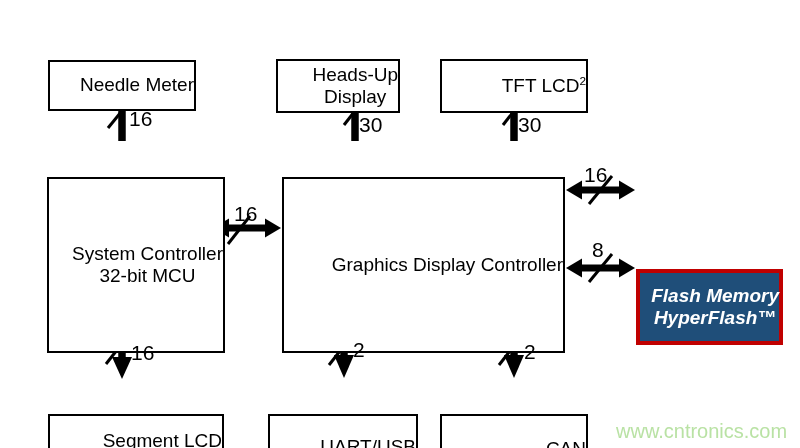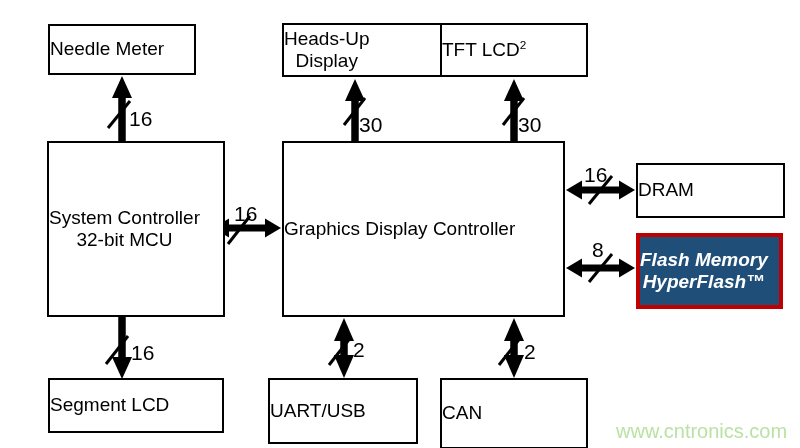--- a/index.html
+++ b/index.html
@@ -3,23 +3,23 @@
 <meta charset="utf-8">
 <style>
   html,body { margin:0; padding:0; }
   #canvas {
     position:relative; width:800px; height:448px; background:#ffffff;
     font-family:"Liberation Sans", sans-serif; overflow:hidden;
   }
   #arrows { position:absolute; left:0; top:0; }
   .box {
     position:absolute; background:#ffffff; border:2px solid #000;
-    display:flex; align-items:center; justify-content:flex-start;
+    display:flex; align-items:center; justify-content:flex-end;
     text-align:center; font-size:19px; color:#000; line-height:1.16;
-    white-space:pre-line; box-sizing:border-box;
+    white-space:pre-line; box-sizing:border-box;margin-top:36px;
   }
   .box-flash {
     border-width:4px; font-weight:bold; font-size:19px; line-height:1.18;
   }
   .bus-label {
     position:absolute; font-size:21px; color:#000; line-height:1;
   }
   .watermark {
     position:absolute; left:616px; top:420px; font-size:20px; line-height:1.1;
   }
@@ -89,41 +89,38 @@
       <polygon points="514,318 504,341 524,341" fill="#000"></polygon>
       <polygon points="514,378 504,355 524,355" fill="#000"></polygon>
       <line x1="499" y1="365" x2="521" y2="337" stroke="#000" stroke-width="3"></line>
     </g>
   </svg>
 
   <div class="box" style="left:48px; top:24px; width:148px; height:51px;">
     <span>Needle Meter</span>
   </div>
 
-  <div class="box" style="left:282px; top:23px; width:160px; height:54px;">
+  <div class="box" style="left:276px; top:23px; width:124px; height:54px;">
     <span>Heads-Up
 Display</span>
   </div>
 
   <div class="box" style="left:440px; top:23px; width:148px; height:54px;">
     <span><span>TFT LCD</span><sup>2</sup></span>
   </div>
 
   <div class="box" style="left:47px; top:141px; width:178px; height:176px;">
     <span>System Controller
 32-bit MCU</span>
   </div>
 
   <div class="box" style="left:282px; top:141px; width:283px; height:176px;">
     <span>Graphics Display Controller</span>
   </div>
 
-  <div class="box" style="left:636px; top:163px; width:149px; height:55px;">
-    <span>DRAM</span>
-  </div>
 
   <div class="box box-flash" style="left: 636px; top: 233px; width: 147px; height: 76px; background: rgb(31, 78, 121); border-color: rgb(192, 0, 0); color: rgb(255, 255, 255); font-style: italic;">
     <span>Flash Memory
 HyperFlash™</span>
   </div>
 
   <div class="box" style="left:48px; top:378px; width:176px; height:55px;">
     <span>Segment LCD</span>
   </div>
 

